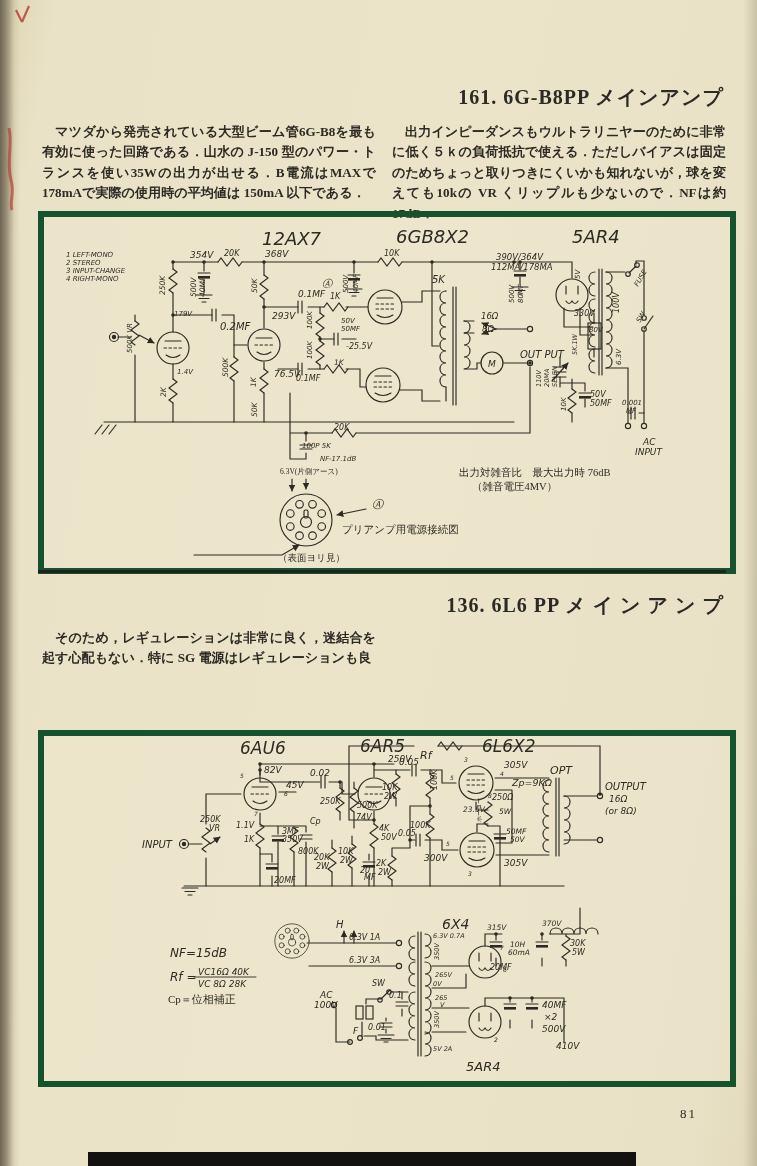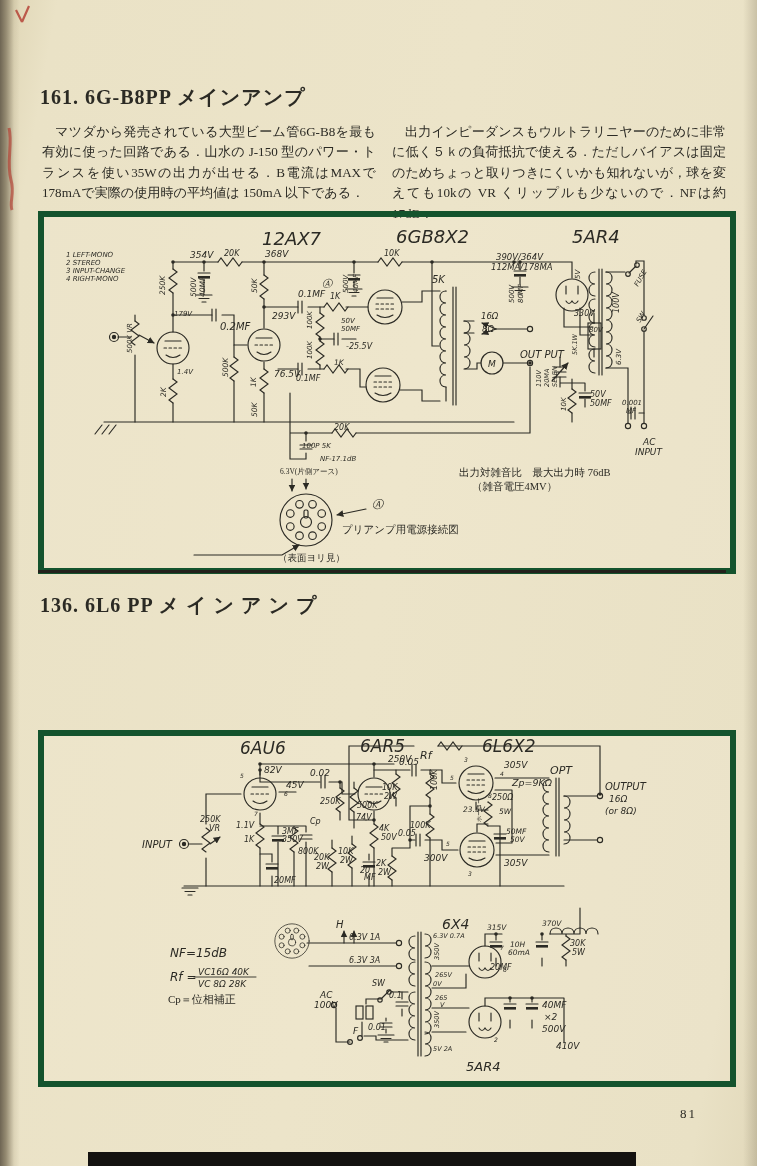--- a/index.html
+++ b/index.html
@@ -4,23 +4,23 @@
 <style>
   html,body{margin:0;padding:0;}
   body{width:757px;height:1166px;position:relative;overflow:hidden;
        background:linear-gradient(100deg,#cfc5a2 0%,#e2d9ba 2%,#eae2c6 6%,#ece4c9 50%,#e9e1c5 93%,#e2d9bb 100%);
        font-family:"Liberation Serif", serif;color:#2b2a24;}
   .gutter{position:absolute;left:0;top:0;width:20px;height:100%;
        background:linear-gradient(90deg,#6e6553 0%,#958b72 30%,rgba(190,180,150,.35) 70%,rgba(190,180,150,0) 100%);}
   .rightshade{position:absolute;right:0;top:0;width:14px;height:100%;
        background:linear-gradient(270deg,rgba(120,110,85,.28),rgba(120,110,85,0));}
   .bottom-bar{position:absolute;left:88px;top:1152px;width:548px;height:14px;background:#141210;}
-  .titleband{position:absolute;left:40px;width:684px;text-align:left;}
+  .titleband{position:absolute;left:40px;width:684px;text-align:right;}
   h1{font-size:20px;font-weight:bold;margin:0;letter-spacing:1px;}
-  .cols{position:absolute;left:42px;width:684px;display:flex;gap:16px;}
+  .cols{position:absolute;left:42px;width:684px;display:flex;gap:16px;font-weight:bold;}
   .col{width:334px;font-size:13.1px;line-height:1.56;text-align:justify;}
   .col p{margin:0;text-indent:1em;}
   .author{float:right;}
   .schembox{position:absolute;left:38px;width:686px;border:6px solid #14532d;background:rgba(255,250,230,.12);}
   .divider{position:absolute;left:38px;top:570px;width:688px;height:3px;background:#23211c;}
   .pagenum{position:absolute;left:680px;top:1106px;font-size:13px;letter-spacing:2px;}
   svg text{font-family:"DejaVu Sans", sans-serif;font-style:italic;fill:#2b2a24;stroke:none;}
   svg text.jp{font-family:"Liberation Serif", serif;font-style:normal;}
   .art{stroke:#2b2a24;fill:none;stroke-width:1.15;stroke-linecap:round;}
   .dots circle{fill:#2b2a24;stroke:none;}
@@ -310,20 +310,21 @@
 </svg>
 </div>
 
 <div class="divider"></div>
 
 <div class="titleband" style="top:592px">
   <h1>136. 6L6 PP メ イ ン ア ン プ</h1>
 </div>
 <div class="cols" style="top:628px">
   <div class="col">
+    <p>そのため，レギュレーションは非常に良く，迷結合を起す心配もない．特に SG 電源はレギュレーションも良</p>
   </div>
 </div>
 
 <div class="schembox" style="top:730px;height:345px">
 <svg width="684" height="343" viewBox="0 0 684 343">
   <g class="art">
 
     <circle cx="140" cy="108" r="4.5"></circle>
         <circle cx="140" cy="108" r="1.6" fill="#2b2a24"></circle>
     <path d="M145,108 H158 M162,88 V58 H197 M162,122 V150"></path>

